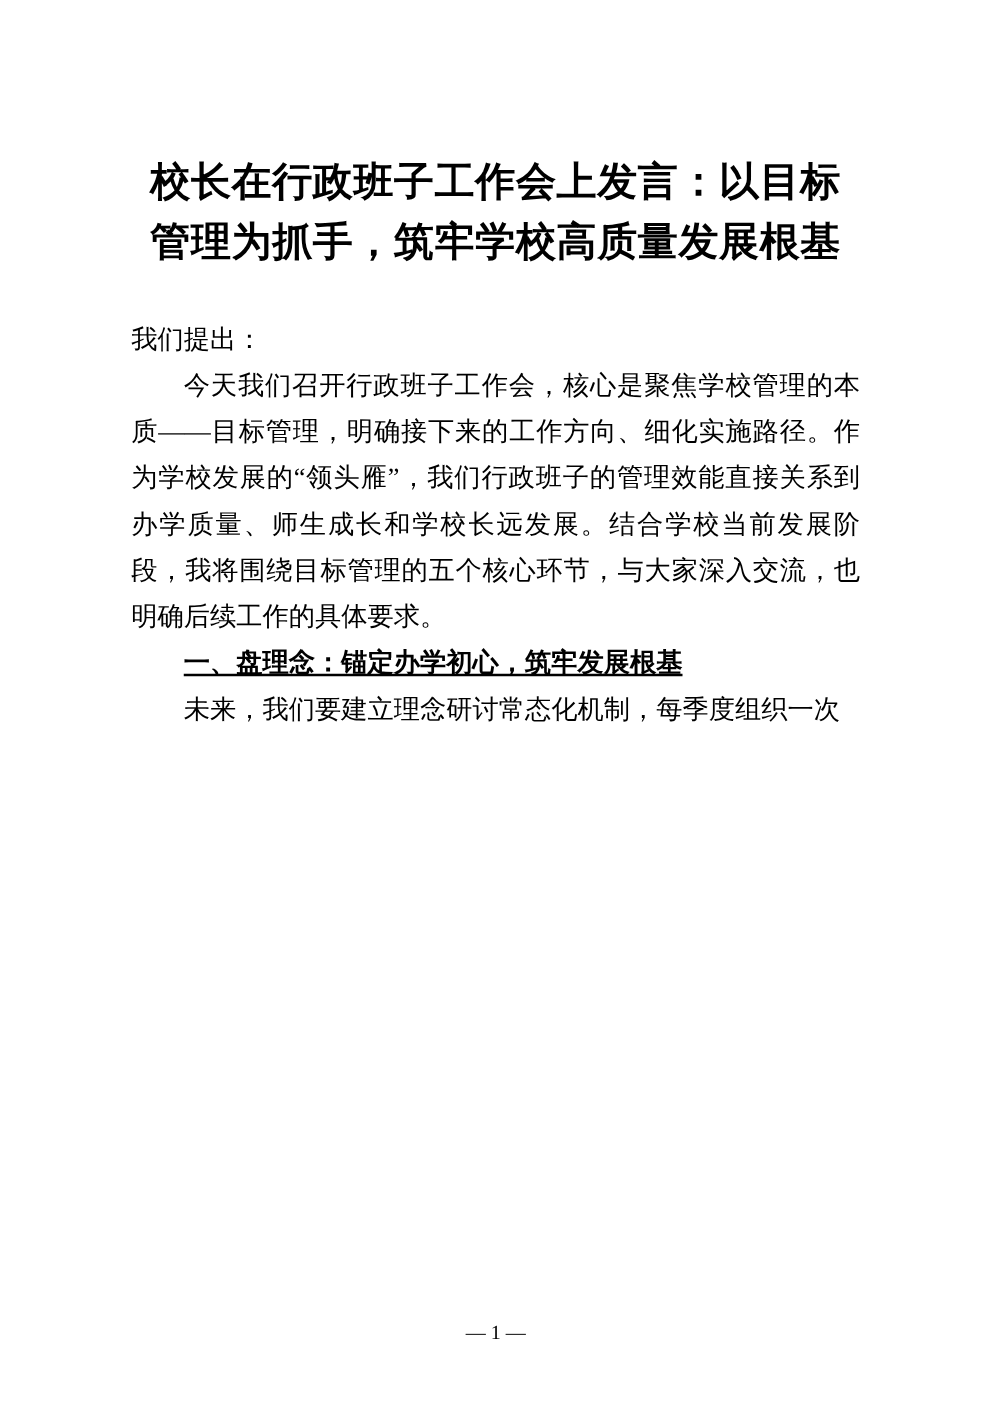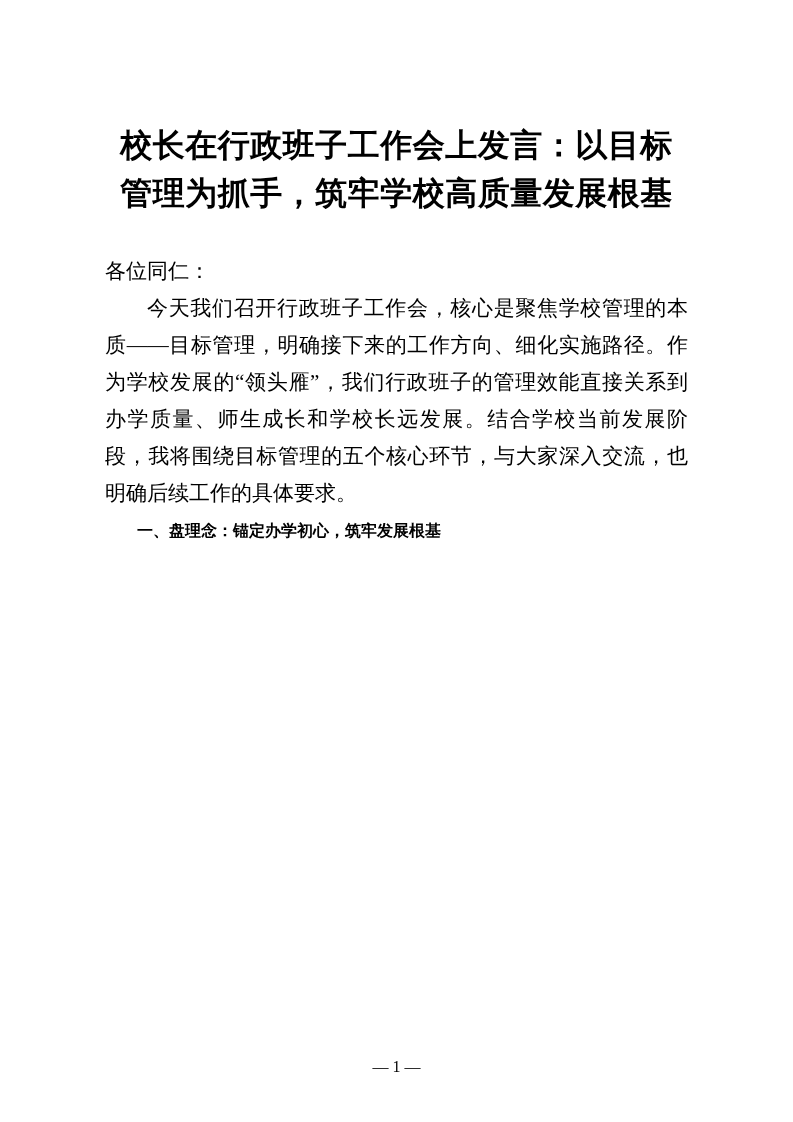--- a/index.html
+++ b/index.html
@@ -38,25 +38,26 @@
   .salutation {
     margin: 0;
     text-indent: 0;
   }
   .para {
     margin: 0;
     text-indent: 2em;
   }
   .section-heading {
     margin: 0;
-    font-size: 16px;
+    font-size: 21px;
     line-height: 37px;
     font-weight: bold;
     text-indent: 2em;
     font-family: "Liberation Sans", "DejaVu Sans", sans-serif;
+    text-decoration: underline;
   }
   .page-footer {
     position: absolute;
     left: 0;
     bottom: 56px;
     width: 100%;
     text-align: center;
     font-size: 16px;
     line-height: 20px;
     color: #000000;
@@ -64,28 +65,29 @@
 </style>
 </head>
 <body>
 
 <div class="page">
 
   <h1 class="doc-title">校长在行政班子工作会上发言：以目标管理为抓手，筑牢学校高质量发展根基</h1>
 
   <div class="doc-body">
 
-    <p class="salutation">各位同仁：</p>
+    <p class="salutation">我们提出：</p>
 
     <p class="para">今天我们召开行政班子工作会，核心是聚焦学校管理的本质——目标管理，明确接下来的工作方向、细化实施路径。作为学校发展的“领头雁”，我们行政班子的管理效能直接关系到办学质量、师生成长和学校长远发展。结合学校当前发展阶段，我将围绕目标管理的五个核心环节，与大家深入交流，也明确后续工作的具体要求。</p>
 
     <h2 class="section-heading">一、盘理念：锚定办学初心，筑牢发展根基</h2>
 
 
 
+    <p class="para">未来，我们要建立理念研讨常态化机制，每季度组织一次</p>
 
   </div>
 
   <div class="page-footer">
     <span>— 1 —</span>
   </div>
 
 </div>
 
 </body></html>

